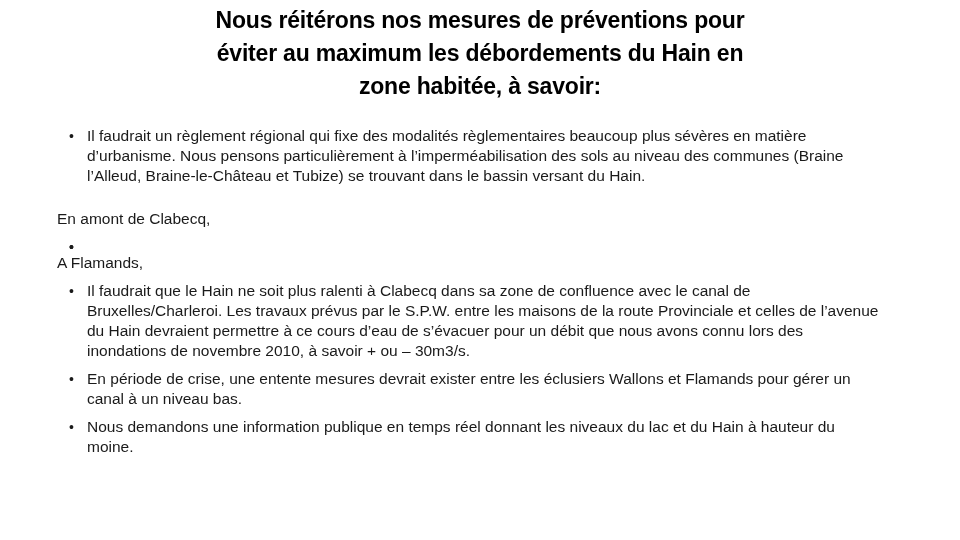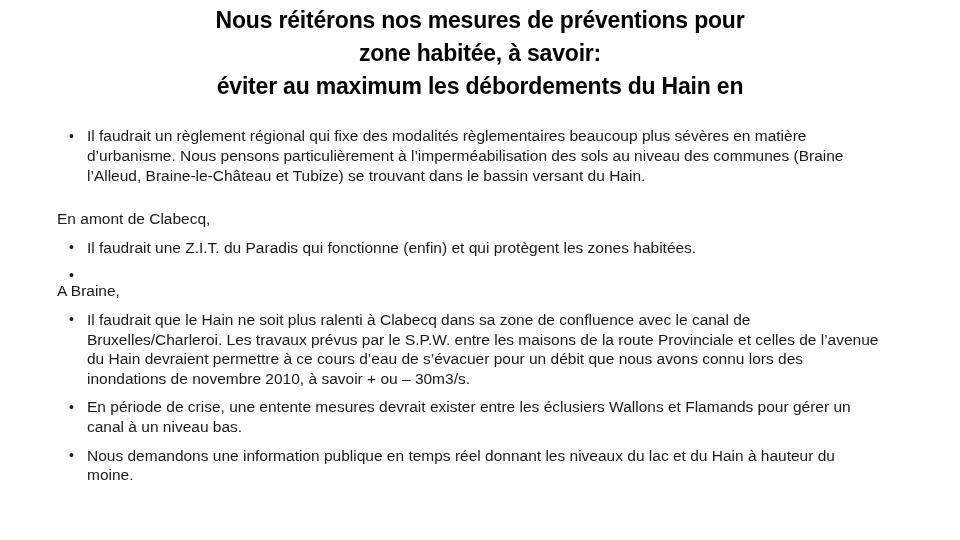--- a/index.html
+++ b/index.html
@@ -42,43 +42,42 @@
     color: #1a1a1a;
   }
 </style>
 </head>
 <body>
 
 <div class="slide">
 
   <h1 class="title">
     <span class="title-line">Nous réitérons nos mesures de préventions pour</span>
+    <span class="title-line">éviter au maximum les débordements du Hain en</span>
     <span class="title-line">zone habitée, à savoir:</span>
-    <span class="title-line">éviter au maximum les débordements du Hain en</span>
   </h1>
 
   <div class="body">
 
     <div class="item bullet">
       <span class="marker">•</span>
       <span class="item-text">Il faudrait un règlement régional qui fixe des modalités règlementaires beaucoup plus sévères en matière d’urbanisme. Nous pensons particulièrement à l’imperméabilisation des sols au niveau des communes (Braine l’Alleud, Braine-le-Château et Tubize) se trouvant dans le bassin versant du Hain.</span>
     </div>
 
     <div class="item plain">En amont de Clabecq,</div>
 
     <div class="item bullet">
       <span class="marker">•</span>
-      <span class="item-text">Il faudrait une Z.I.T. du Paradis qui fonctionne (enfin) et qui protègent les zones habitées.</span>
     </div>
 
     <div class="item bullet">
       <span class="marker">•</span>
     </div>
 
-    <div class="item plain">A Braine,</div>
+    <div class="item plain">A Flamands,</div>
 
     <div class="item bullet">
       <span class="marker">•</span>
       <span class="item-text">Il faudrait que le Hain ne soit plus ralenti à Clabecq dans sa zone de confluence avec le canal de Bruxelles/Charleroi. Les travaux prévus par le S.P.W. entre les maisons de la route Provinciale et celles de l’avenue du Hain devraient permettre à ce cours d’eau de s’évacuer pour un débit que nous avons connu lors des inondations de novembre 2010, à savoir + ou – 30m3/s.</span>
     </div>
 
     <div class="item bullet">
       <span class="marker">•</span>
       <span class="item-text">En période de crise, une entente mesures devrait exister entre les éclusiers Wallons et Flamands pour gérer un canal à un niveau bas.</span>
     </div>

